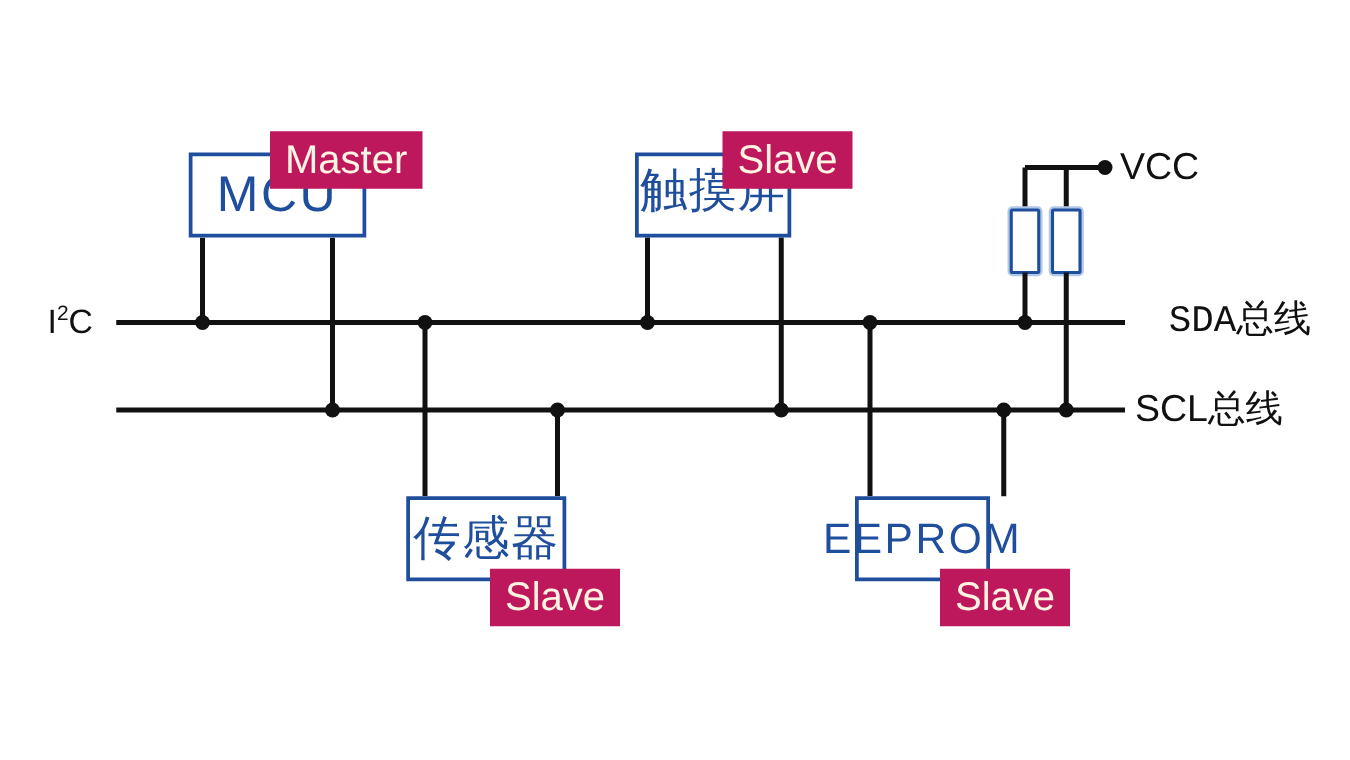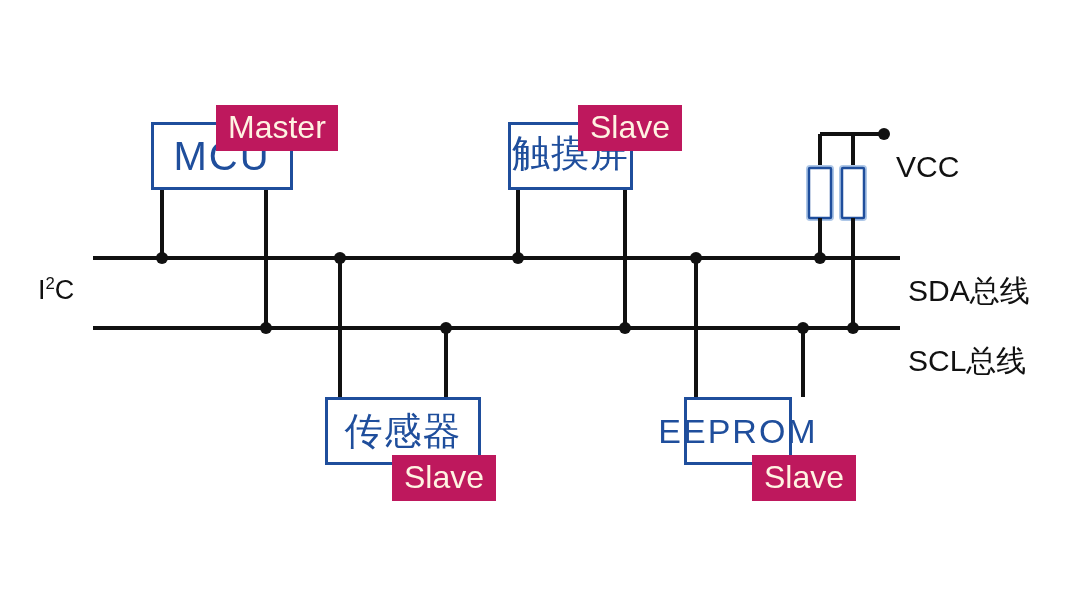--- a/index.html
+++ b/index.html
@@ -50,21 +50,20 @@
     color: #FFF3E2;
     font-size: 32px;
     line-height: 1;
     padding: 6px 12px 8px 12px;
     white-space: nowrap;
   }
   .plain-text {
     position: absolute;
     white-space: nowrap;
     line-height: 1;
-    margin-top: 33px;
   }
   .text-black {
     color: #111111;
     font-size: 30px;
   }
   .text-blue {
     color: #2E6BC4;
     font-size: 27px;
   }
   .text-i2c {
@@ -131,29 +130,29 @@
   <div class="node-box" style="left:151px; top:122px; width:142px; height:68px;">
     <span class="node-label latin">MCU</span>
   </div>
   <div class="badge" style="left:216px; top:105px;">Master</div>
 
   <div class="node-box" style="left:508px; top:122px; width:125px; height:68px;font-family:Liberation Mono, monospace;">
     <span class="node-label">触摸屏</span>
   </div>
   <div class="badge" style="left:578px; top:105px;">Slave</div>
 
-  <div class="node-box" style="left:325px; top:397px; width:156px; height:68px;">
+  <div class="node-box" style="left:325px; top:397px; width:128px; height:68px;">
     <span class="node-label">传感器</span>
   </div>
   <div class="badge" style="left:392px; top:455px;">Slave</div>
 
   <div class="node-box" style="left:684px; top:397px; width:108px; height:68px;">
     <span class="node-label latin" style="font-size:34px;">EEPROM</span>
   </div>
   <div class="badge" style="left:752px; top:455px;">Slave</div>
 
   <div class="plain-text text-black" style="left:896px; top:119px;">VCC</div>
 
 
-  <div class="plain-text text-black" style="left:908px; top:243px;">SDA总线</div>
+  <div class="plain-text text-black" style="left:935px; top:243px;font-family:Liberation Mono, monospace;">SDA总线</div>
   <div class="plain-text text-black" style="left:908px; top:313px;">SCL总线</div>
 
 </div>
 
 </body></html>

